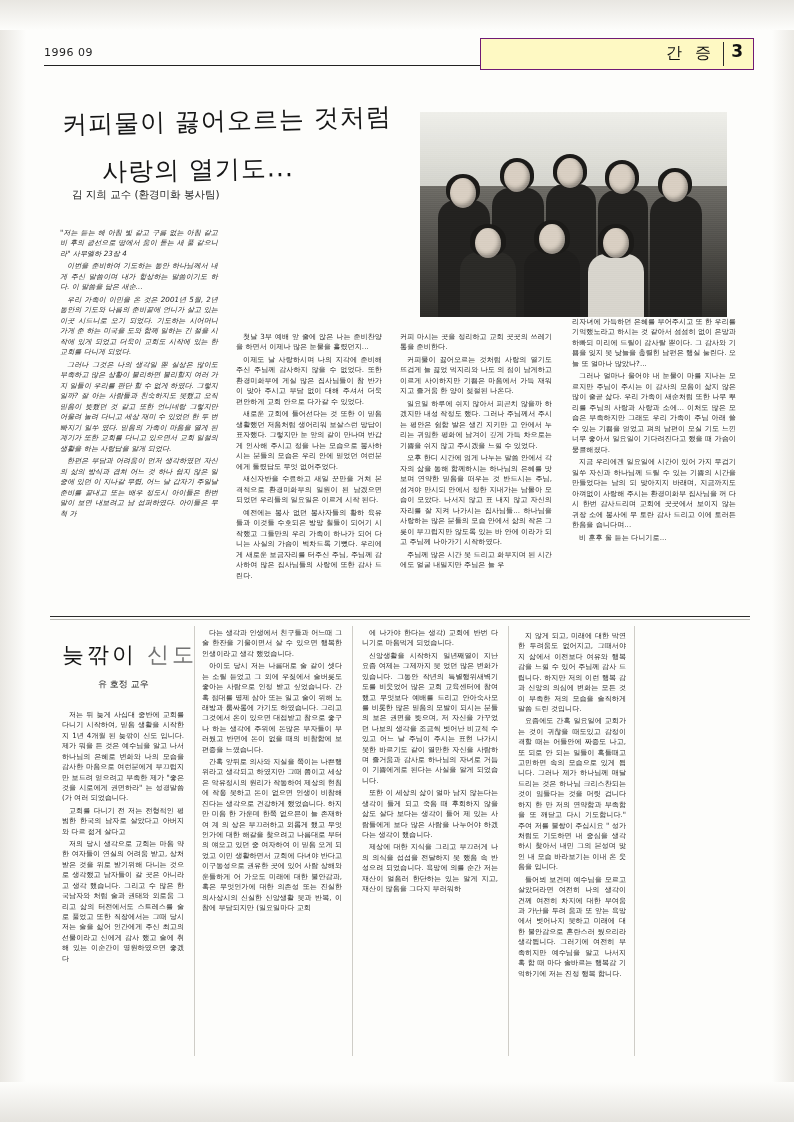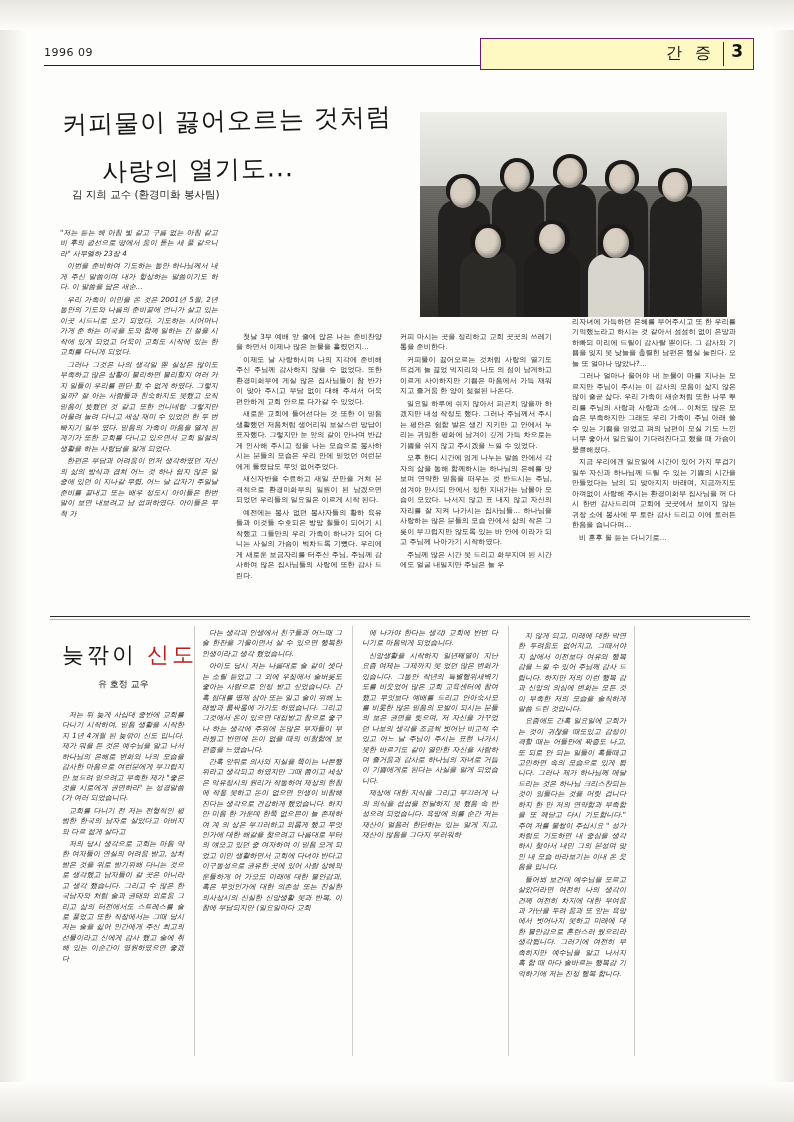--- a/index.html
+++ b/index.html
@@ -227,35 +227,34 @@
     height: 440px;
   }
   .bottom-title {
     position: absolute;
     left: 12px;
     top: 14px;
     font-size: 22px;
     letter-spacing: 3px;
     color: #141414;
   }
-  .bottom-title .light { color: #b91c1c; }
+  .bottom-title .light { color: #737373; }
   .bottom-byline {
     position: absolute;
     left: 48px;
     top: 52px;
     font-size: 9px;
     color: #222;
   }
   .bcol {
     position: absolute;
     font-size: 7.1px;
     line-height: 1.47;
     text-align: justify;
     color: #1d1d1d;
-    font-style: italic;
   }
   .bcol p { margin: 0 0 2px 0; text-indent: 7px; }
 
   #bot-col-1 { left: 12px;  top: 84px;  width: 122px; }
   #bot-col-2 { left: 152px; top: 2px;   width: 140px; }
   #bot-col-3 { left: 312px; top: 2px;   width: 136px; }
   #bot-col-4 { left: 468px; top: 5px;   width: 108px; }
 
   .vrule {
     position: absolute;
@@ -385,20 +384,21 @@
 
     <div class="bcol" id="bot-col-2">
       <p class="noindent">다는 생각과 인생에서 친구들과 어느때 그 술 한잔을 기울이면서 살 수 있으면 행복한 인생이라고 생각 했었습니다.</p>
       <p>아이도 당시 저는 나름대로 술 같이 셋다는 소릴 듣었고 그 외에 우짖에서 술버릇도 좋아는 사람으로 인정 받고 싶었습니다. 간혹 점대를 명제 삼아 또는 일고 술이 위해 노래방과 룸싸롱에 가기도 하였습니다. 그리고 그것에서 온이 있으면 대접받고 참으로 좋구나 하는 생각에 주위에 돈많은 부자들이 부러웠고 반면에 돈이 없을 때의 비참함에 보편증을 느꼈습니다.</p>
       <p>간혹 앞뒤로 의사와 지실을 쪽이는 나쁜행위라고 생각되고 하였지만 그때 쯤이고 세상은 악유정시의 원리가 작동하여 제상의 현침에 작응 못하고 돈이 없으면 인생이 비참해 진다는 생각으로 건강하게 했었습니다. 하지만 미음 한 가운데 한쪽 없으믄이 늘 존재하여 계 의 상은 부끄러하고 외롭게 했고 무엇인가에 대한 해갈을 찾으려고 나름대로 부터의 얘오고 있던 중 여자하여 이 믿음 오게 되었고 이민 생활하면서 교회에 다녀야 반다고 이구동성으로 권유한 곳에 있어 사람 상해와 운들하게 어 가오도 미래에 대한 불안감과, 혹은 무엇인가에 대한 의존성 또는 진실한 의사상시의 신실한 신앙생활 못과 반복, 이 참에 부담되지만 (일요일마다 교회</p>
     </div>
 
     <div class="bcol" id="bot-col-3">
       <p class="noindent">에 나가야 한다는 생각) 교회에 반번 다니기로 마음먹게 되었습니다.</p>
       <p>신앙생활을 시작하지 일년째열이 지난 요즘 여제는 그제까지 못 었던 많은 변화가 있습니다. 그동안 작년의 특별행위새벽기도를 비웃었어 많은 교회 교육센터에 참여했고 무엇보다 예배를 드리고 안아숙사모를 비롯한 많은 믿음의 모발이 되시는 분들의 보은 권면을 뜻으며, 저 자신을 가꾸었던 나보의 생각을 조금씩 벗어난 비교적 수있고 어느 날 주님이 주시는 표현 나가시 못한 바르기도 같이 열만한 자신을 사람하며 즐거움과 감사로 하나님의 자녀로 거듭이 기쁨에게로 된다는 사실을 알게 되었습니다.</p>
+      <p>또한 이 세상의 삶이 얼마 남지 않는다는 생각이 들게 되고 죽음 때 후회하지 않을 삶도 살다 보다는 생각이 들어 제 있는 사람들에게 보다 많은 사람을 나누어야 하겠다는 생각이 했습니다.</p>
       <p>제상에 대한 지식을 그리고 부끄러게 나의 의식을 섭섭을 전달하지 못 했음 속 반성으려 되었습니다. 욕망에 의를 순간 저는 재산이 얼음러 한단하는 있는 알게 지고, 재산이 많음을 그다지 부러워하</p>
     </div>
 
     <div class="bcol" id="bot-col-4">
       <p class="noindent">지 않게 되고, 미래에 대한 막연한 두려움도 없어지고, 그때서야지 삶에서 이전보다 여유와 행복감을 느낄 수 있어 주님께 감사 드립니다. 하지만 저의 이런 행복 감과 신앙의 의심에 변화는 모든 것이 부족한 저의 모습을 솔직하게 말씀 드린 것입니다.</p>
       <p>요즘에도 간혹 일요일에 교회가는 것이 귀찮을 때도있고 감정이 격할 때는 어들안에 짜증도 나고, 또 되로 안 되는 일들이 혹들때고 고민하면 속의 모습으로 있게 됩니다. 그러나 제가 하나님께 매달 드리는 것은 하나님 크리스찬되는 것이 임들다는 것을 머릿 겁니다 하지 한 만 저의 연약함과 부족함을 또 깨닫고 다시 기도합니다." 주여 저를 불쌍이 주십시요 " 성가처럼도 기도하면 내 중심을 생각하시 찾아서 내민 그의 본성며 맞인 내 모습 바라보기는 이내 온 웃음을 입니다.</p>
       <p>들어뵈 보건데 예수님을 모르고 살았더라면 여전히 나의 생각이 건께 여전히 차지에 대한 부여움과 가난을 두려 움과 또 앞는 욕망에서 벗어나지 못하고 미래에 대한 불안감으로 혼란스러 웠으리라 생각됩니다. 그러기에 여전히 부족히지만 예수님을 알고 나서지 혹 함 때 마다 솔바르는 행복감 기억하기에 저는 진정 행복 합니다.</p>
     </div>
   </div>
 </div>

